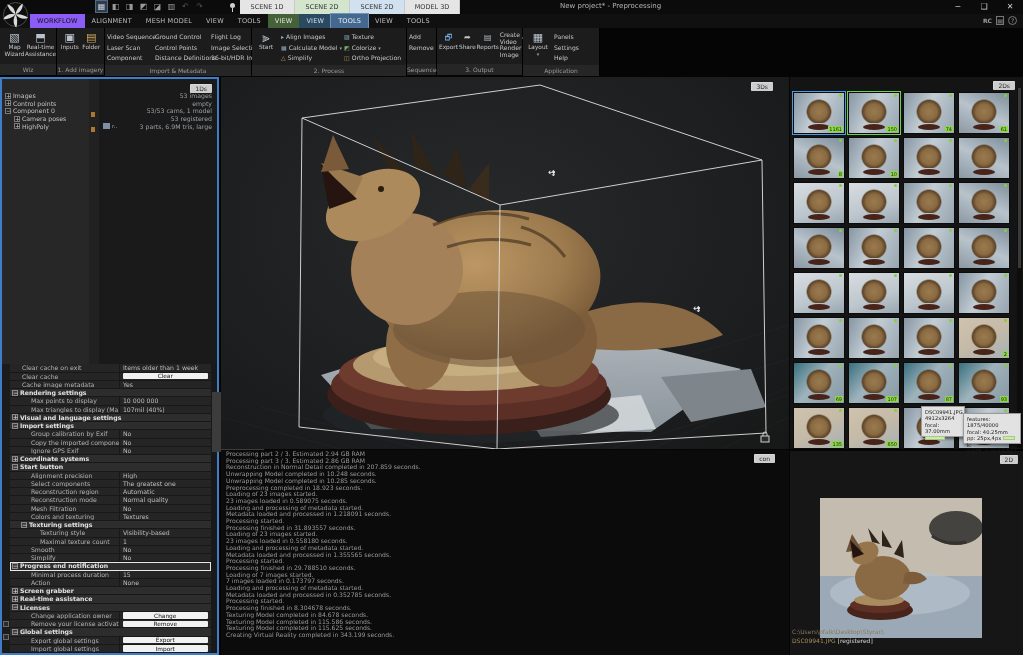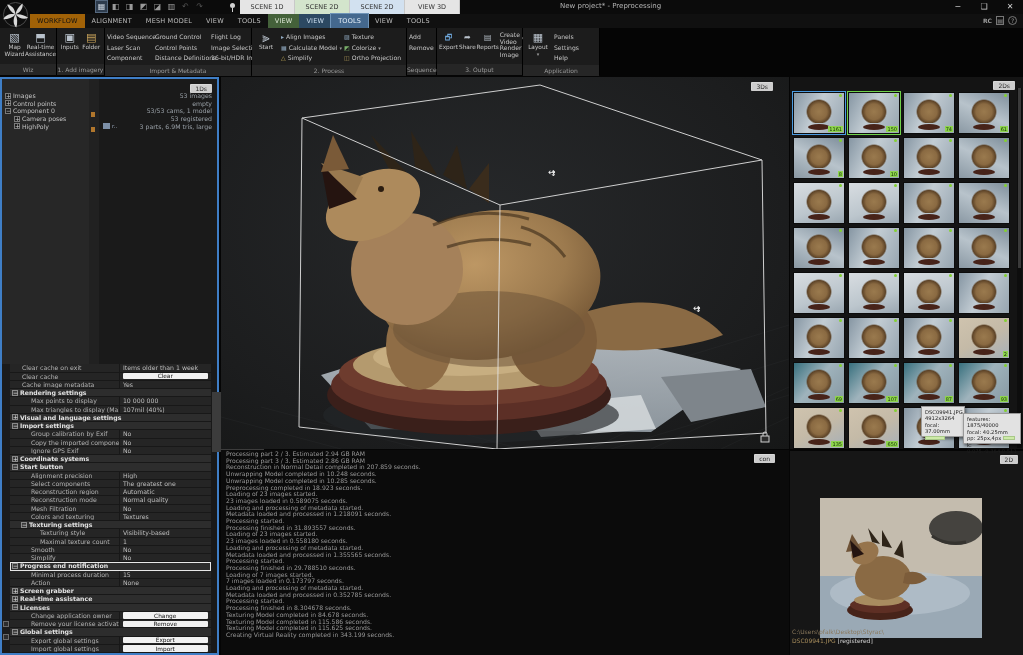--- a/index.html
+++ b/index.html
@@ -23,21 +23,21 @@
   .vtab { width:55px; height:14px; font-size:6.5px; line-height:14px; text-align:center; color:#333;
           background:#e5e5e5; border-right:1px solid #c9c9c9; }
   .vtab.green { background:#d3e5cc; }
   .vtab.blue  { background:#d2e1f0; }
   #win-title { position:absolute; left:560px; top:2px; width:200px; font-size:7px; color:#b5b5b5; }
   #win-controls { position:absolute; right:0; top:0; display:flex; }
   .wbtn { width:26px; height:14px; text-align:center; font-size:8px; line-height:13px; color:#d0d0d0; }
   
   #ribbon-tabrow { position:absolute; left:0; top:14px; width:1023px; height:14px; background:#101010; display:flex; padding-left:30px; }
   .rtab { height:14px; padding:0 7px; font-size:6.5px; line-height:14px; color:#bdbdbd; letter-spacing:.2px; }
-  .rtab.sel { background:#a16207; color:#111; }
+  .rtab.sel { background:#8b5cf6; color:#111; }
   .rtab.green { background:#44613a; color:#dde8d6; }
   .rtab.blue { background:#2c4962; color:#ccdeef; }
   .rtab.bluesel { background:#44688e; color:#e6f0fa; outline:1px solid #6f94b8; }
   #rc-badges { position:absolute; right:6px; top:16px; display:flex; gap:4px; align-items:center; }
   #rc-badges .rc { font-size:6px; color:#9f9f9f; font-weight:bold; }
   #rc-badges .mini { width:8px; height:9px; border:1px solid #777; font-size:6px; line-height:8px; text-align:center; color:#999; }
   #rc-badges .round { border-radius:50%; width:9px; }
   
   #ribbon { position:absolute; left:0; top:28px; width:600px; height:47px; display:flex; background:#0a0a0a; }
   .rgroup { display:flex; flex-direction:column; border-right:1px solid #000; background:#1c1c1c; }
@@ -146,21 +146,21 @@
       <span class="qat-ic dim">↷</span>
     </div>
     <div id="pin-icon">
         <i></i>
         <b></b>
       </div>
     <div id="view-tabs">
         <div class="vtab">SCENE 1D</div>
         <div class="vtab green">SCENE 2D</div>
         <div class="vtab blue">SCENE 2D</div>
-        <div class="vtab">VIEW 3D</div>
+        <div class="vtab">MODEL 3D</div>
       </div>
     <div id="win-title">New project* - Preprocessing</div>
     <div id="win-controls">
       <span class="wbtn">─</span>
       <span class="wbtn">❏</span>
       <span class="wbtn">✕</span>
     </div>
   </div>
 
   <div id="logo">

